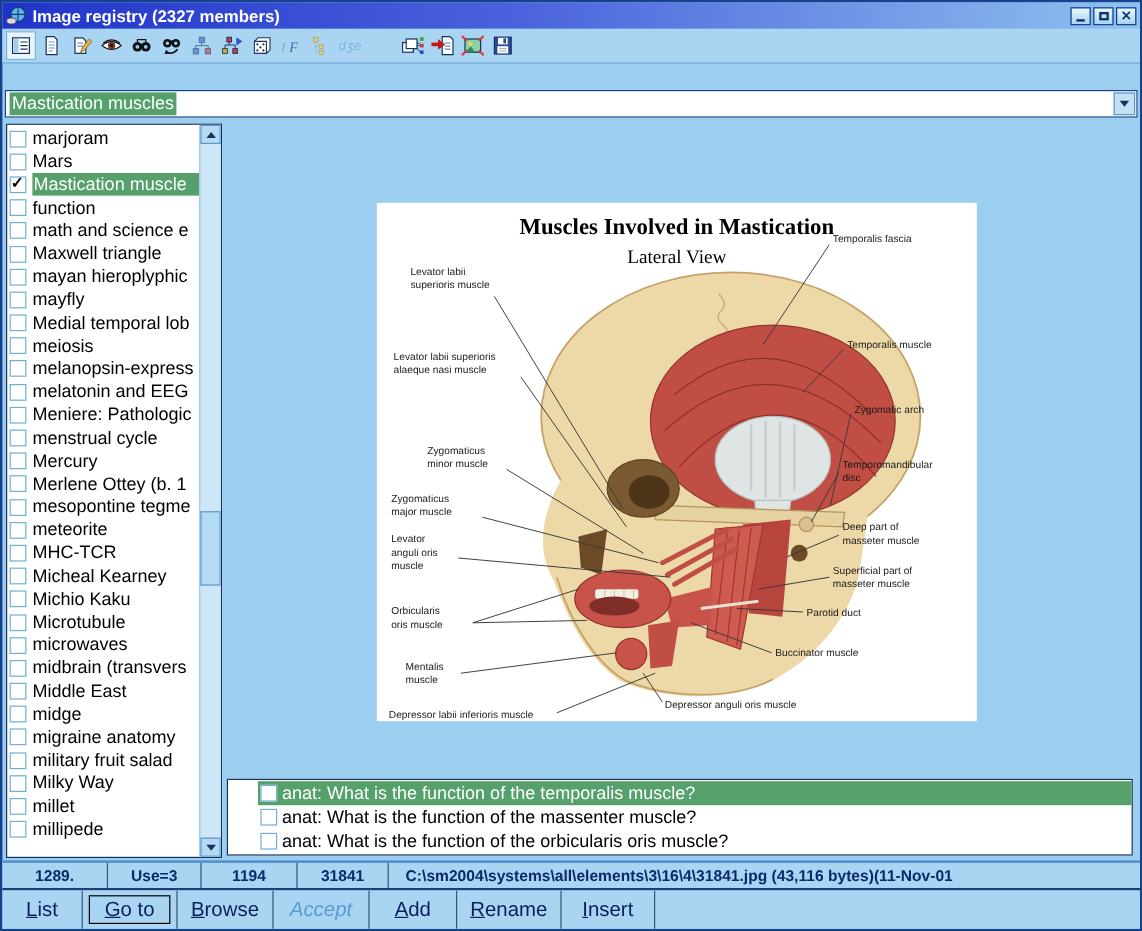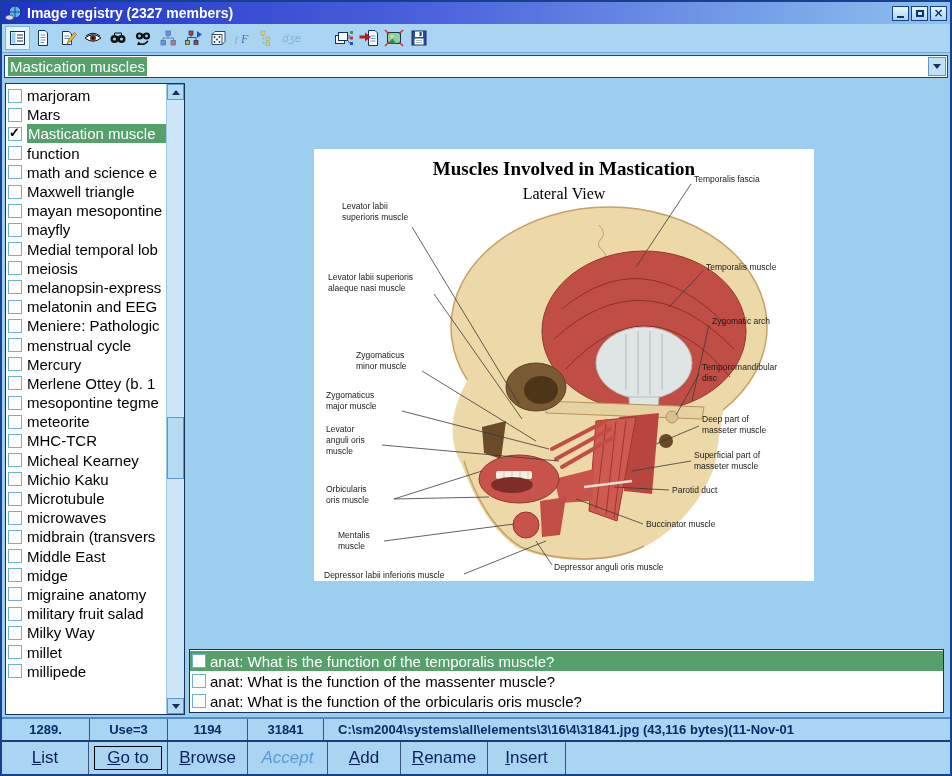--- a/index.html
+++ b/index.html
@@ -17,21 +17,21 @@
 
   
   .toolbar{height:28px;flex:none;background:#A9D5F3;border-bottom:1px solid #6FA6D8;display:flex;align-items:center;padding:0 3px;}
   .tbtn{width:25px;height:24px;border:1px solid transparent;background:transparent;display:flex;align-items:center;justify-content:center;padding:0;margin:0;}
   .tbtn.pressed{background:#E6F4FE;border:1px solid #7FB2DC;}
   .tbtn.dim{opacity:.62;}
   .tgap{width:26px;}
 
   
   .combo-row{flex:none;padding:2px 2px 3px 2px;}
-  .combo{height:21px;background:#fff;border:1px solid #16418C;position:relative;display:flex;align-items:center;}
+  .combo{height:21px;background:#fff;border:1px solid #16418C;position:relative;display:flex;align-items:center;margin-top:20px;}
   .combo-text{margin-left:3px;padding:1px 2px;background:#55A06B;color:#fff;font-size:15px;white-space:nowrap;}
   .combo-btn{position:absolute;top:1px;right:1px;bottom:1px;width:18px;background:#C2E0F6;border:1px solid #5E96C8;display:flex;align-items:center;justify-content:center;box-sizing:border-box;}
   .tri-dn{width:0;height:0;border-left:4px solid transparent;border-right:4px solid transparent;border-top:5px solid #16335E;}
   .tri-up{width:0;height:0;border-left:4px solid transparent;border-right:4px solid transparent;border-bottom:5px solid #16335E;}
 
   
   .content{flex:1;display:flex;padding:2px 3px 2px 3px;min-height:0;}
   .member-panel{width:180px;flex:none;background:#fff;border:1px solid #16335E;display:flex;box-sizing:border-box;overflow:hidden;}
   .mlist{flex:1;overflow:hidden;padding-top:2px;min-width:0;}
   .mitem{height:19.2px;display:flex;align-items:center;font-size:15px;color:#000;padding-left:2px;white-space:nowrap;overflow:hidden;}
@@ -42,34 +42,34 @@
   .sbtn{height:16px;flex:none;background:#B5DAF4;border:1px solid #5E96C8;display:flex;align-items:center;justify-content:center;box-sizing:border-box;}
   .strack{flex:1;position:relative;}
   .sthumb{position:absolute;left:0;right:0;top:53%;height:62px;background:#B5DAF4;border:1px solid #5E96C8;box-sizing:border-box;}
 
   .main-panel{flex:1;position:relative;margin-left:2px;background:#9CCEF0;min-width:0;}
   .figure{position:absolute;left:127px;top:66px;width:500px;height:432px;background:#fff;}
   .flbl{font-family:"Liberation Sans",sans-serif;font-size:8.5px;fill:#1a1a1a;}
   .fline{stroke:#3a3a3a;stroke-width:0.8;fill:none;}
 
   .questions{position:absolute;left:2px;right:3px;bottom:2px;height:64px;background:#fff;border:1px solid #16335E;box-sizing:border-box;padding-top:1px;}
-  .qrow{height:20px;display:flex;align-items:center;font-size:15px;color:#000;padding-left:2px;white-space:nowrap;overflow:hidden;}
+  .qrow{height:20px;display:flex;align-items:center;font-size:15px;color:#000;padding-left:2px;white-space:nowrap;overflow:hidden;margin-left:25px;}
   .qrow.sel{background:#55A06B;color:#fff;}
   .qrow .cb{margin-right:4px;}
 
   
   .statusbar{height:21px;flex:none;background:#A9D5F3;border-top:2px solid #4E8CCB;border-bottom:2px solid #1B3E79;display:flex;align-items:center;font-weight:bold;font-size:13px;color:#0A2A6A;overflow:hidden;}
   .scell{border-right:1px solid #35557E;height:100%;display:flex;align-items:center;justify-content:center;box-sizing:border-box;white-space:nowrap;}
   .scell.c0{width:88px;}.scell.c1{width:78px;}.scell.c2{width:80px;}.scell.c3{width:76px;}
   .scell.c4{flex:1;justify-content:flex-start;padding-left:14px;border-right:none;overflow:hidden;}
 
   
   .actionbar{height:32px;flex:none;background:#A9D5F3;display:flex;align-items:stretch;overflow:hidden;}
   .acell{border-right:1px solid #35557E;display:flex;align-items:center;justify-content:center;box-sizing:border-box;}
-  .acell.b0{width:87px;}.acell.b1{width:79px;}.acell.b2{width:80px;}.acell.b3{width:80px;}
+  .acell.b0{width:67px;}.acell.b1{width:79px;}.acell.b2{width:80px;}.acell.b3{width:80px;}
   .acell.b4{width:73px;}.acell.b5{width:87px;}.acell.b6{width:78px;}
   .acell.filler{flex:1;border-right:none;}
   .abtn{background:none;border:none;font-family:"Liberation Sans",sans-serif;font-size:17px;color:#0A1F5C;padding:1px 6px;white-space:nowrap;}
   .acell.focused .abtn{border:1px solid #000;padding:1px 12px;}
   .acell.disabled .abtn{color:#5B9BD5;font-style:italic;}
   .abtn u{text-decoration:underline;}
 </style>
 </head>
 <body>
 
@@ -262,21 +262,21 @@
         <li class="mitem">
             <span class="cb"></span>
             <span class="lbl">math and science e</span>
           </li>
         <li class="mitem">
             <span class="cb"></span>
             <span class="lbl">Maxwell triangle</span>
           </li>
         <li class="mitem">
             <span class="cb"></span>
-            <span class="lbl">mayan mesopontine</span>
+            <span class="lbl">mayan hieroplyphic</span>
           </li>
         <li class="mitem">
             <span class="cb"></span>
             <span class="lbl">mayfly</span>
           </li>
         <li class="mitem">
             <span class="cb"></span>
             <span class="lbl">Medial temporal lob</span>
           </li>
         <li class="mitem">

